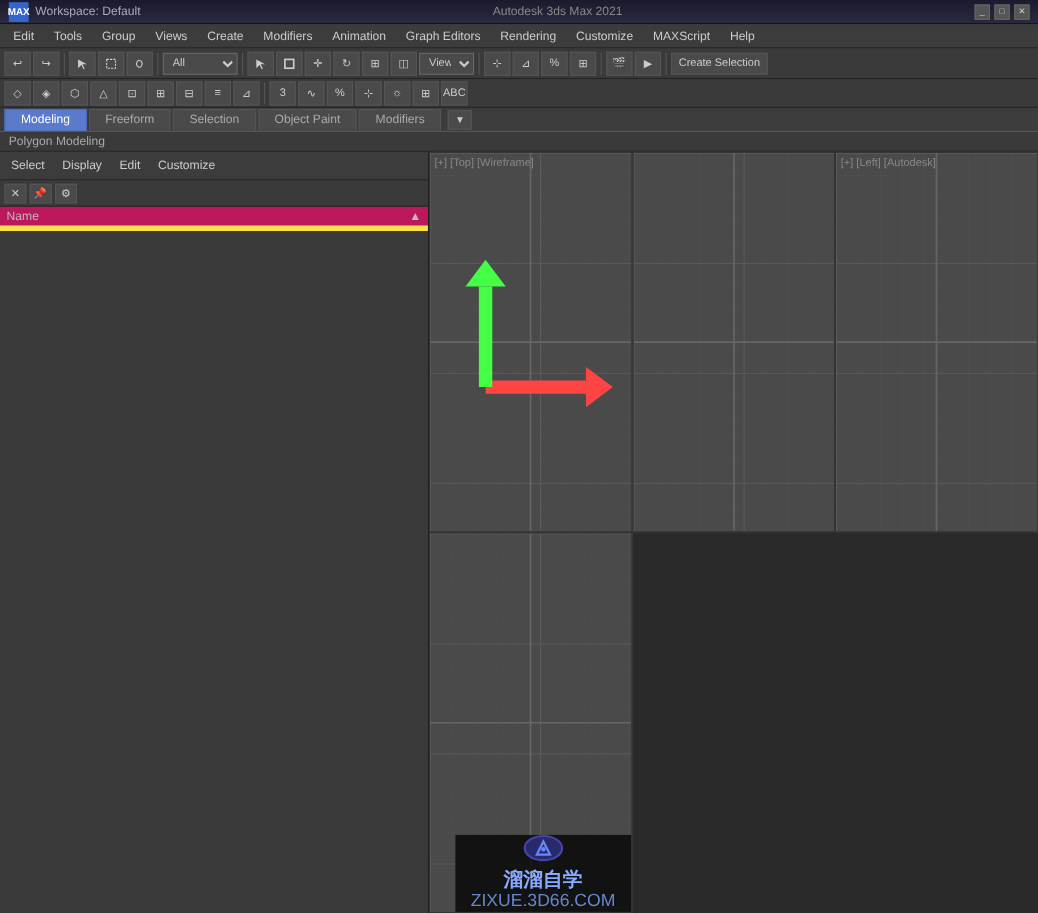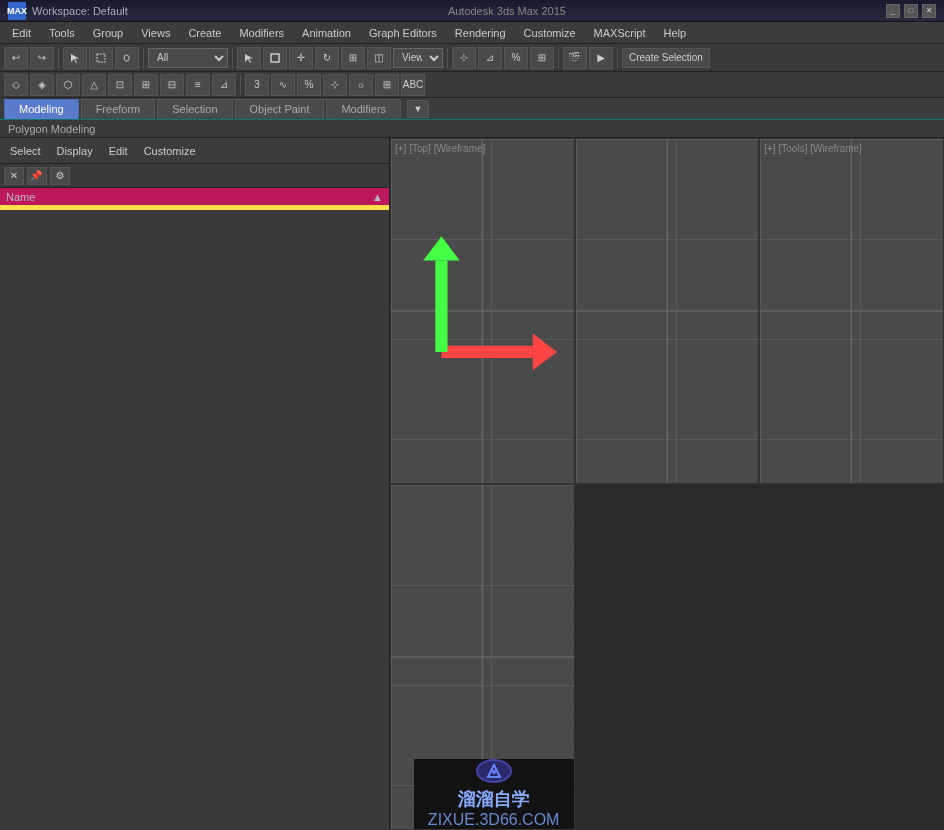--- a/index.html
+++ b/index.html
@@ -113,21 +113,21 @@
       background: #555;
       margin: 0 2px;
     }
     .toolbar-dropdown {
       height: 20px;
       background: #4a4a4a;
       border: 1px solid #666;
       color: #ccc;
       font-size: 10px;
       padding: 0 4px;
-      width: 80px;
+      width: 68px;
     }
     .toolbar-text-btn {
       height: 20px;
       background: #4a4a4a;
       border: 1px solid #555;
       color: #ccc;
       font-size: 10px;
       padding: 0 6px;
       cursor: pointer;
       display: flex;
@@ -351,21 +351,21 @@
     }
   </style>
 </head>
 <body>
 
 <div id="title-bar">
   <div id="title-bar-left">
     <div id="app-logo">MAX</div>
     <span id="title-bar-title">Workspace: Default</span>
   </div>
-  <div id="title-bar-right">Autodesk 3ds Max  2015</div>
+  <div id="title-bar-right">Autodesk 3ds Max  2021</div>
   <div id="window-controls">
     <div class="win-btn">_</div>
     <div class="win-btn">□</div>
     <div class="win-btn">✕</div>
   </div>
 </div>
 
 <div id="menu-bar">
   <div class="menu-item">Edit</div>
   <div class="menu-item">Tools</div>
@@ -534,21 +534,21 @@
           </defs>
           <rect width="100%" height="100%" fill="#4a4a4a"></rect>
           <rect width="100%" height="100%" fill="url(#grid2)"></rect>
           <line x1="50%" y1="0" x2="50%" y2="100%" stroke="#666" stroke-width="1.5"></line>
           <line x1="0" y1="50%" x2="100%" y2="50%" stroke="#666" stroke-width="1.5"></line>
         </svg>
       </div>
     </div>
 
     <div class="viewport">
-      <div class="viewport-label">[+] [Tools] [Wireframe]</div>
+      <div class="viewport-label">[+] [Left] [Autodesk]</div>
       <div class="viewport-grid">
         <svg xmlns="http://www.w3.org/2000/svg" preserveAspectRatio="none">
           <defs>
             <pattern id="smallGrid3" width="20" height="20" patternUnits="userSpaceOnUse">
               <path d="M 20 0 L 0 0 0 20" fill="none" stroke="#555" stroke-width="0.5"></path>
             </pattern>
             <pattern id="grid3" width="100" height="100" patternUnits="userSpaceOnUse">
               <rect width="100" height="100" fill="url(#smallGrid3)"></rect>
               <path d="M 100 0 L 0 0 0 100" fill="none" stroke="#666" stroke-width="1"></path>
             </pattern>

